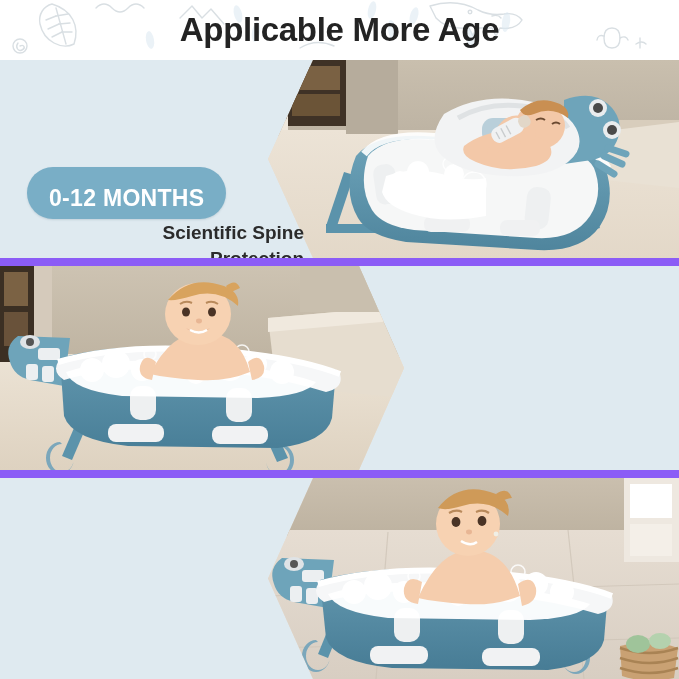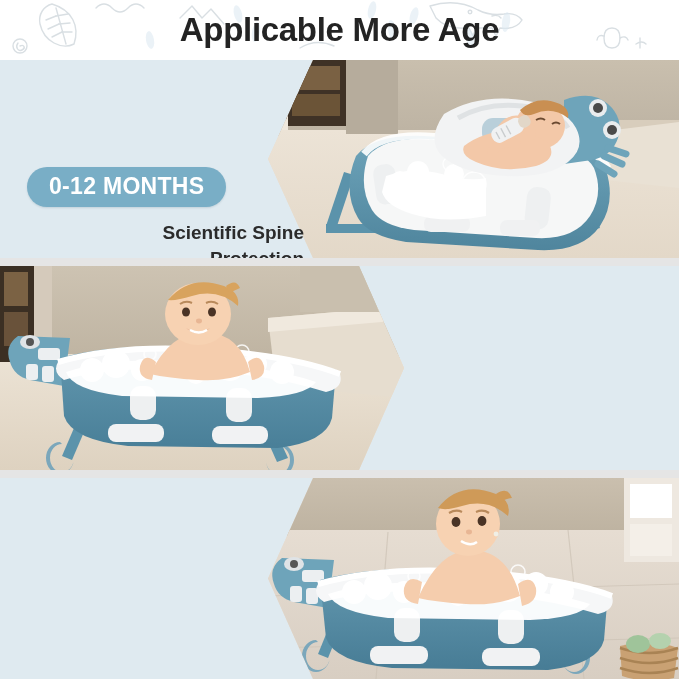--- a/index.html
+++ b/index.html
@@ -1,21 +1,21 @@
 <!DOCTYPE html>
 <html><head>
 <meta charset="utf-8">
 <style>
   html,body{margin:0;padding:0;}
   body{
     width:679px;height:679px;overflow:hidden;
     background:#ffffff;
     font-family:"Liberation Sans","DejaVu Sans",sans-serif;
   }
-  #page{position:relative;width:679px;height:679px;background:#e5e5e5;overflow:hidden;}
+  #page{position:relative;width:679px;height:679px;background:#8b5cf6;overflow:hidden;}
 
   
   .header{position:absolute;left:0;top:0;width:679px;height:60px;background:#ffffff;overflow:hidden;}
   .header-deco{position:absolute;left:0;top:0;width:679px;height:60px;}
   .page-title{
     position:absolute;left:0;top:10px;width:679px;
     text-align:center;
     font-size:33px;line-height:40px;
     font-weight:bold;color:#232323;
     letter-spacing:-0.3px;
@@ -56,21 +56,21 @@
 
   
   .badge{
     position:absolute;
     display:inline-block;
     background:#79aec6;
     color:#ffffff;
     border-radius:999px;
     font-size:23px;font-weight:bold;
     letter-spacing:0.3px;
-    padding:6px 22px 7px 22px;
+    padding:18px 22px 7px 22px;
     white-space:nowrap;
     box-shadow:0 1px 2px rgba(60,100,120,.18);
   }
   .caption{
     position:absolute;
     color:#2b2b2b;
     font-size:19px;
     font-weight:bold;
     line-height:26px;
     text-align:right;

